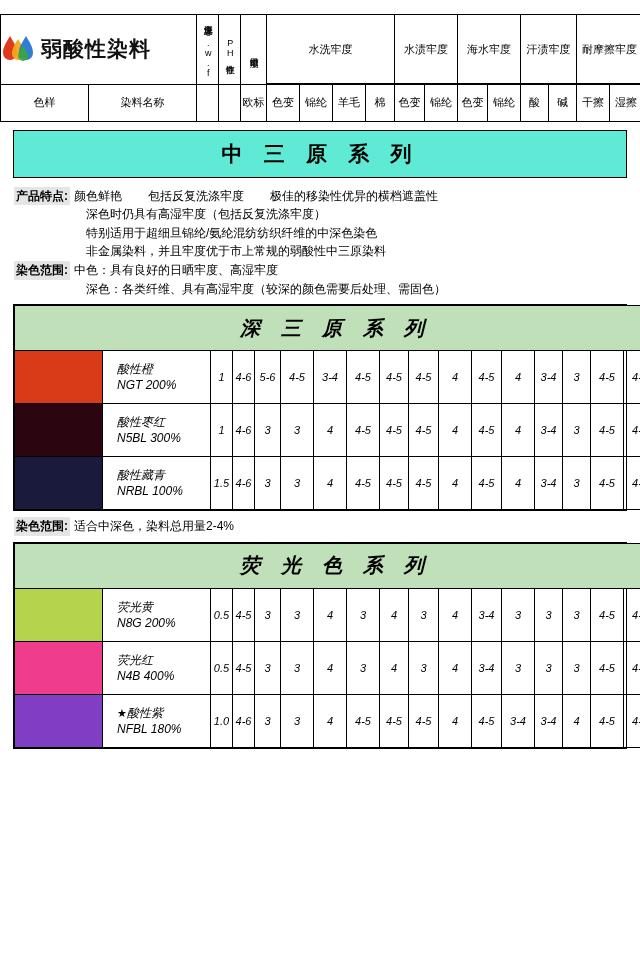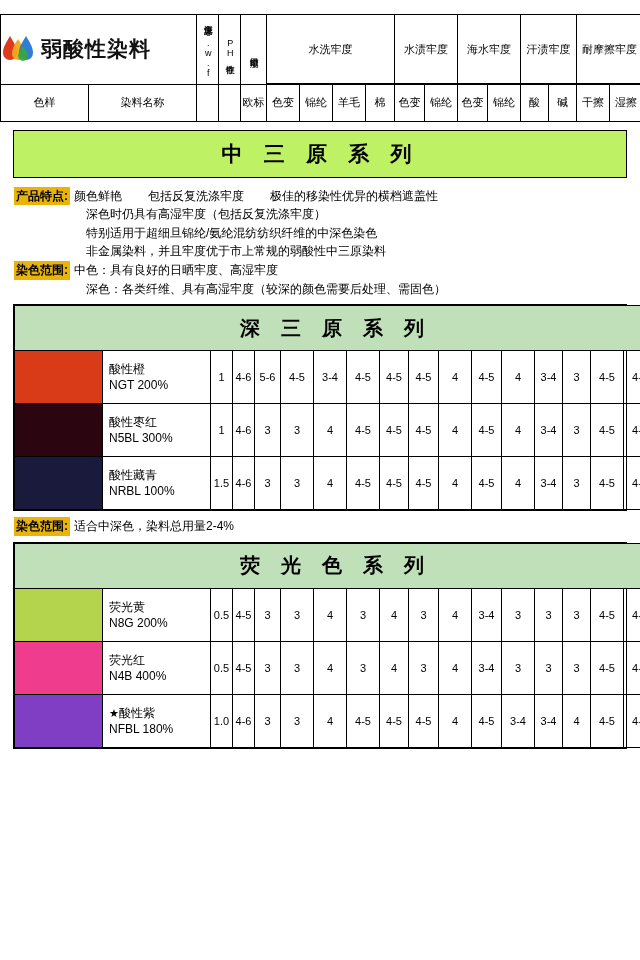--- a/index.html
+++ b/index.html
@@ -45,57 +45,57 @@
     line-height:1.05;
     display:inline-block;
     padding:2px 0;
   }
   .vert-small{font-size:9px;}
 
   
   .banner-box{
     width:612px;margin:8px auto 9px auto;
     border:1px solid #000;
-    background:#bef264;
+    background:#5eead4;
     height:46px;
     display:flex;align-items:center;justify-content:center;
   }
   .banner-text{
     font-size:21px;font-weight:bold;letter-spacing:7px;
     font-family:"DejaVu Sans","Liberation Sans",sans-serif;
   }
 
   
   .notes{width:612px;margin:6px auto 0 auto;font-size:12px;line-height:1.55;}
   .note-row{display:flex;align-items:flex-start;}
   .note-label{
-    background:#eab308;
+    background:#e5e5e5;
     font-weight:bold;
     white-space:nowrap;
     padding:0 2px;
     font-size:12px;
   }
   .note-body{padding-left:4px;}
   .note-sub{padding-left:72px;}
   .gap{display:inline-block;width:26px;}
 
   
-  .prod-wrap{width:612px;margin:6px auto 0 auto;border:1px solid #000;}
+  .prod-wrap{width:612px;margin:6px auto 0 auto;border:1px solid #000;font-style:italic;}
   .prod-table{width:100%;table-layout:fixed;}
   .prod-table td{
     border:1px solid #000;
     font-size:11px;
     text-align:center;
     vertical-align:middle;
     padding:0;
     height:52px;
   }
   .prod-table td.name{
     text-align:left;
-    padding-left:6px;
+    padding-left:14px;
     font-size:12px;
     line-height:1.35;
   }
   .swatch{padding:0 !important;border:1px solid #000;}
   .swatch div{width:100%;height:52px;}
   .banner-row td{
     background:#bfe0b8;
     height:44px;
     border:1px solid #000;
     text-align:center;

